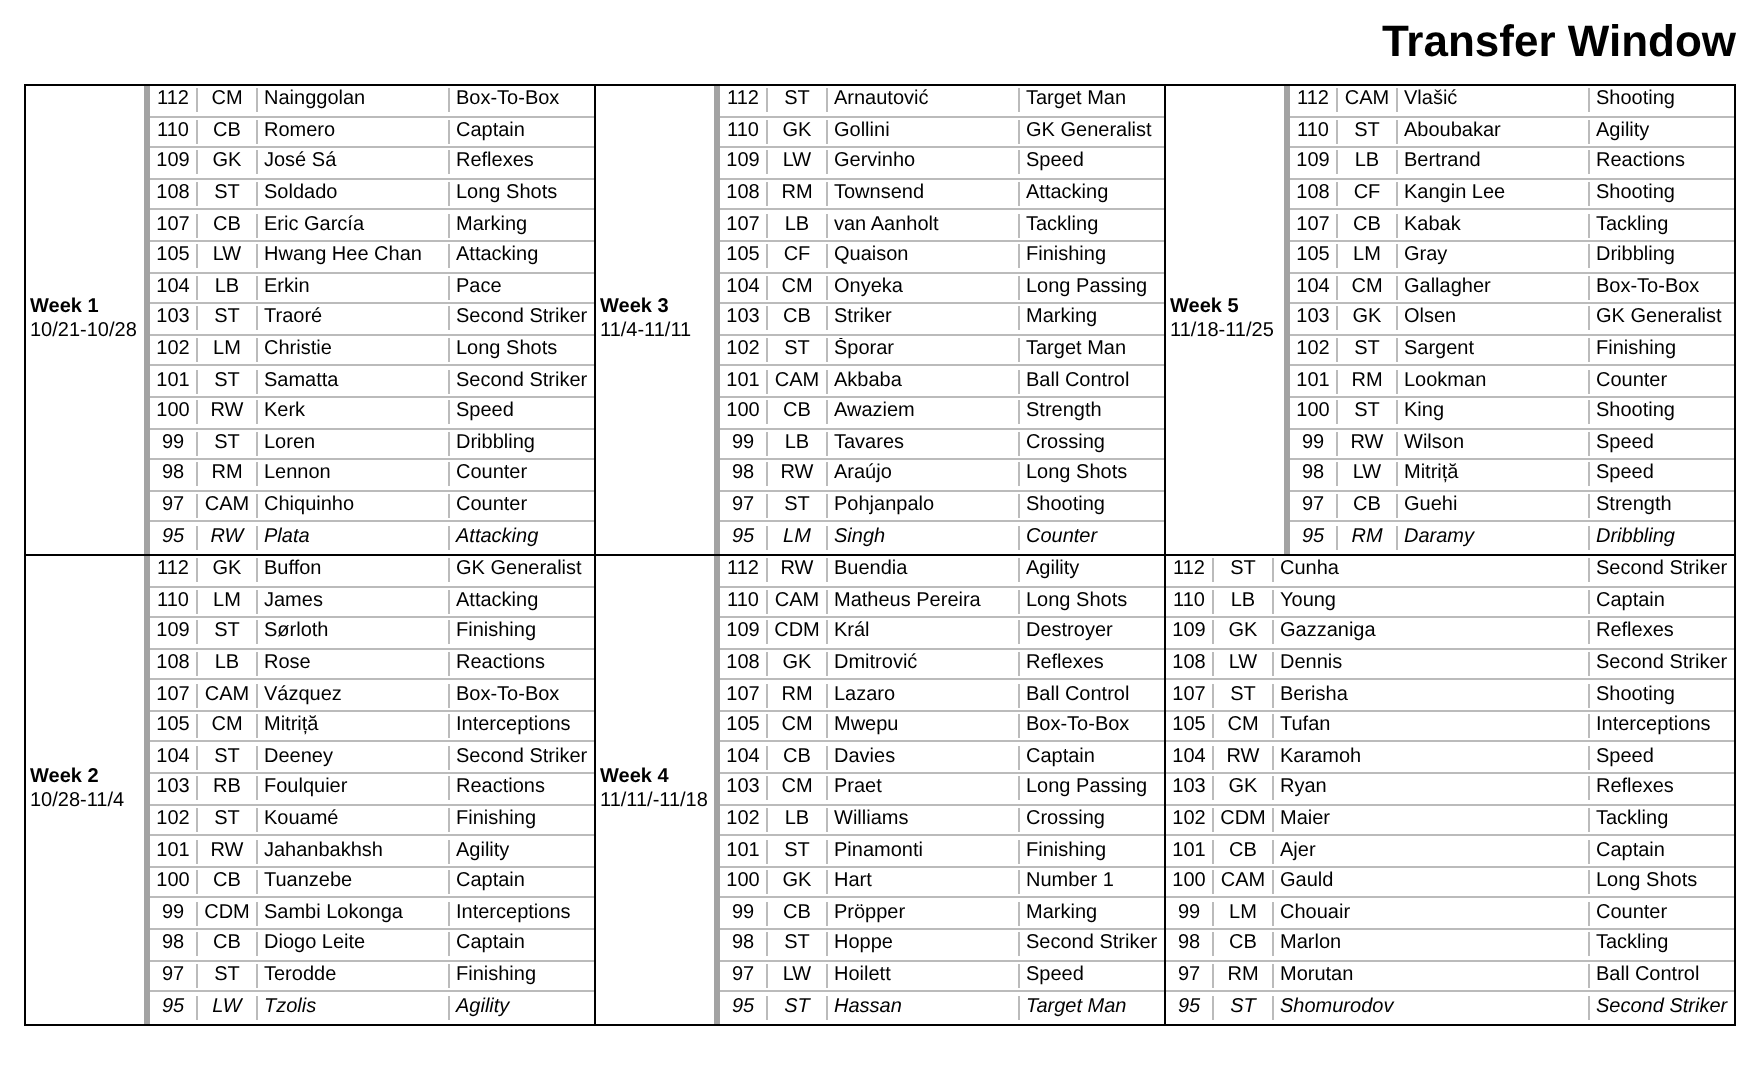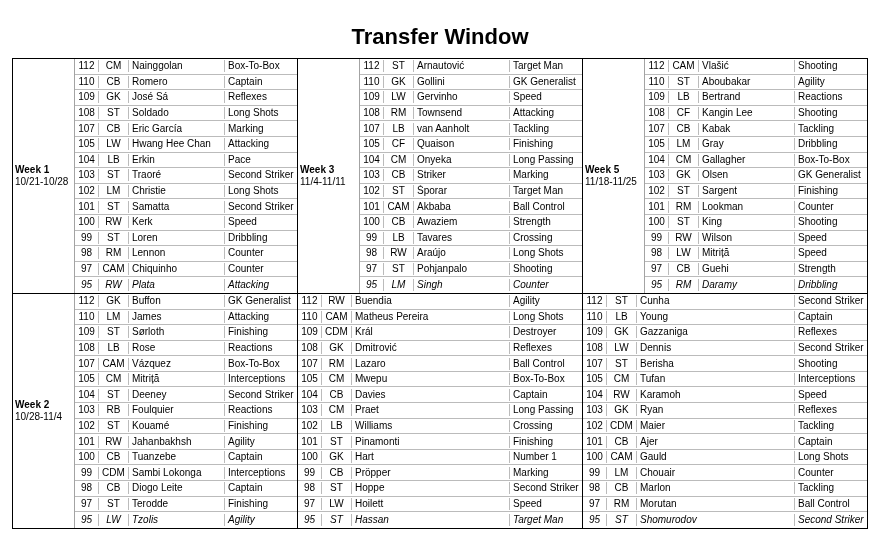--- a/index.html
+++ b/index.html
@@ -5,40 +5,40 @@
   * { box-sizing: border-box; }
   body {
     margin: 0;
     padding: 8px 12px;
     font-family: Arial, Helvetica, sans-serif;
     background: #fff;
     color: #000;
     width: 880px;
   }
   h1 {
-    text-align: center;
-    margin: 16px 0 8px 0;
+    text-align: right;
+    margin: 0 0 8px 0;
     font-size: 22px;
     font-weight: bold;
   }
   .grid {
     display: grid;
     grid-template-columns: repeat(3, 1fr);
     border-top: 1px solid #000;
     border-left: 1px solid #000;
   }
   .cell {
     display: flex;
     border-right: 1px solid #000;
     border-bottom: 1px solid #000;
   }
   .label {
     width: 62px;
     flex: 0 0 62px;
-    border-right: 1px solid #a3a3a3;
+    border-right: 3px solid #a3a3a3;
     display: flex;
     flex-direction: column;
     justify-content: center;
     padding: 0 2px;
     font-size: 10px;
     line-height: 1.2;
   }
   .label .wk { font-weight: bold; }
   .players {
     flex: 1;
@@ -473,20 +473,24 @@
         </div>
         <div class="row">
           <div class="c-rt">95</div>
           <div class="c-pos">LW</div>
           <div class="c-name">Tzolis</div>
           <div class="c-trait">Agility</div>
         </div>
       </div>
     </div>
     <div class="cell">
+      <div class="label">
+        <div class="wk">Week 4</div>
+        <div>11/11/-11/18</div>
+      </div>
       <div class="players">
         <div class="row">
           <div class="c-rt">112</div>
           <div class="c-pos">RW</div>
           <div class="c-name">Buendia</div>
           <div class="c-trait">Agility</div>
         </div>
         <div class="row">
           <div class="c-rt">110</div>
           <div class="c-pos">CAM</div>

